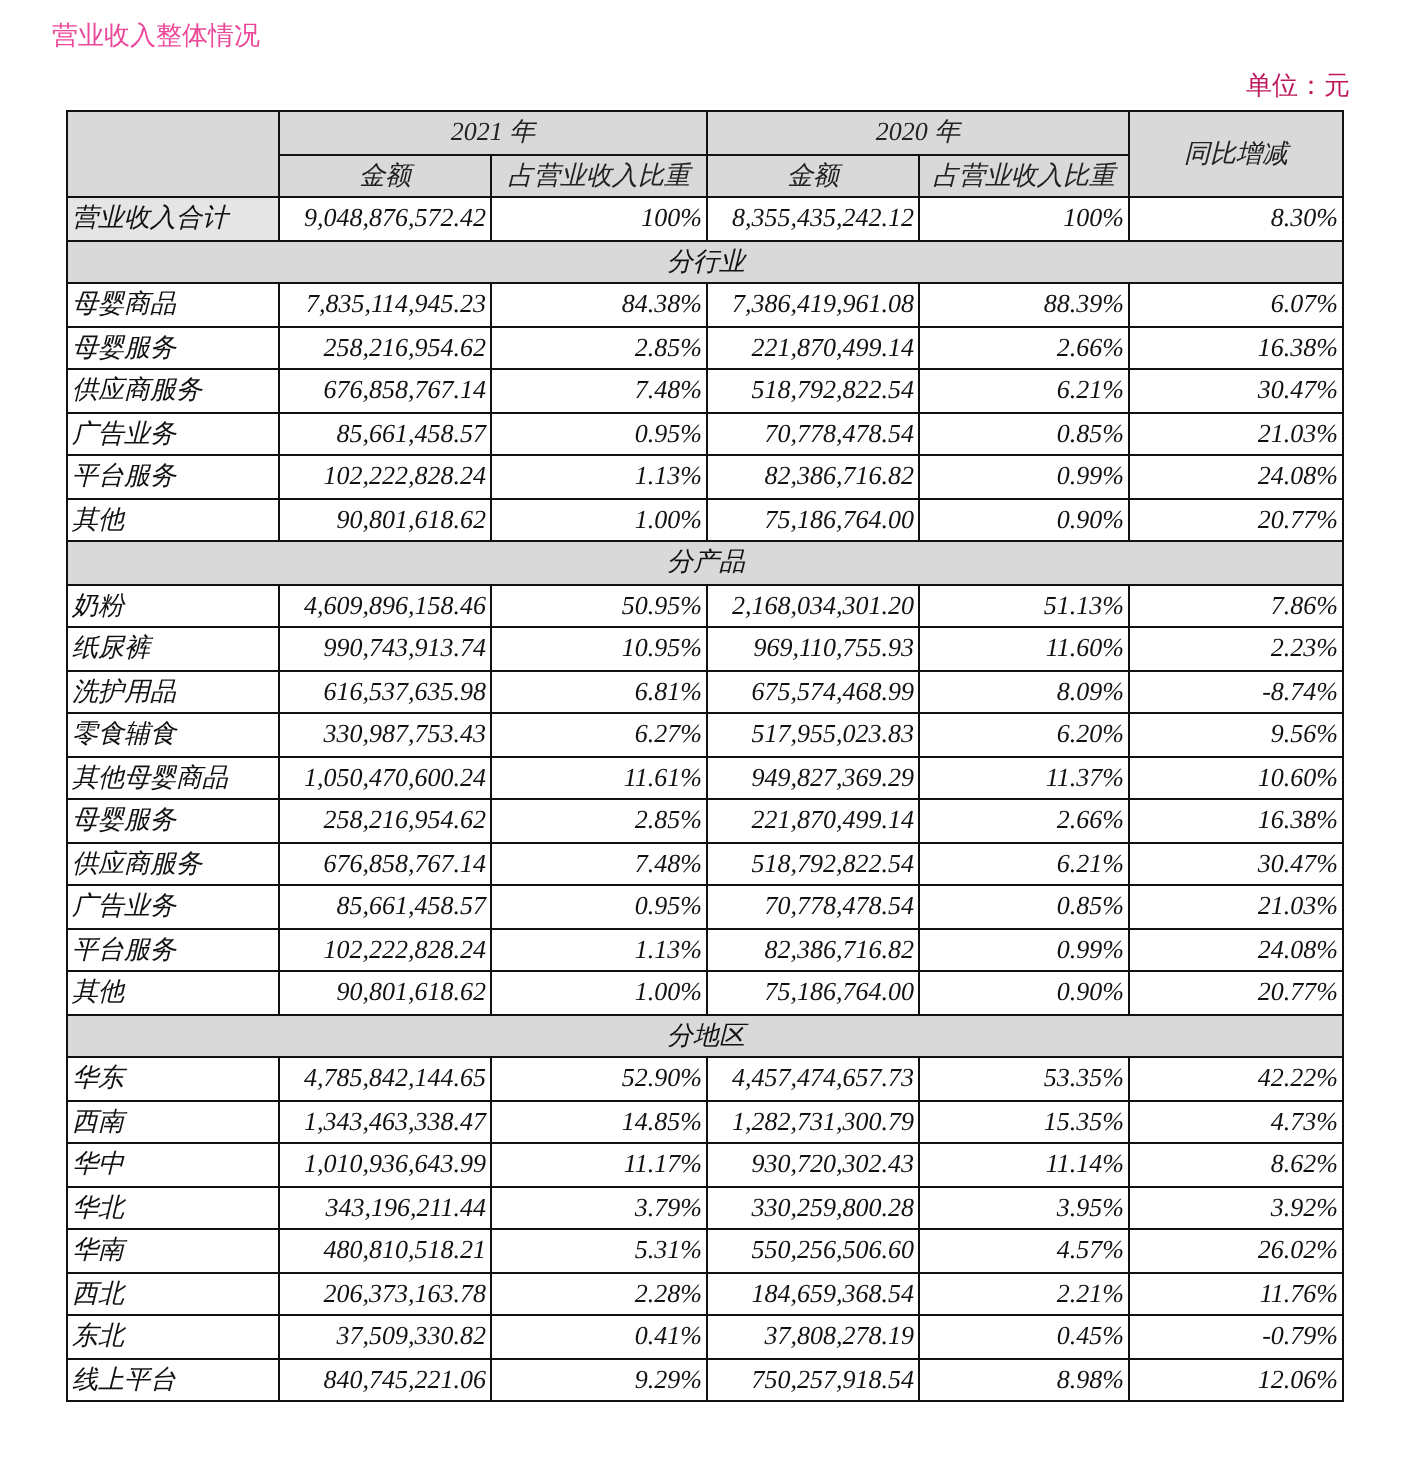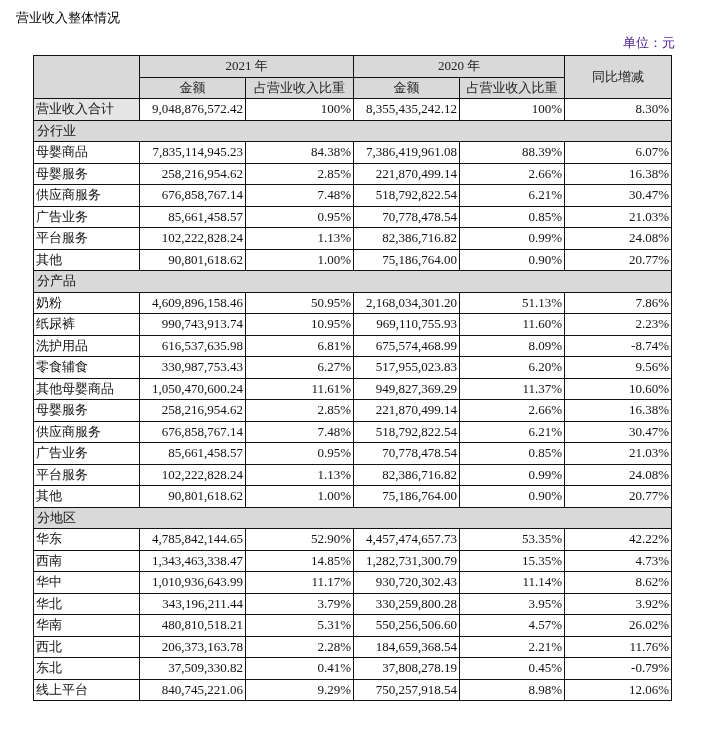--- a/index.html
+++ b/index.html
@@ -2,46 +2,47 @@
 <html><head>
 <meta charset="utf-8">
 <style>
   html, body { margin: 0; padding: 0; background: #ffffff; }
   body {
     width: 708px; height: 737px; position: relative; overflow: hidden;
     font-family: "Liberation Serif", "DejaVu Serif", serif;
     color: #111111;
   }
   .title {
-    position: absolute; left: 16px; top: 9px;
-    font-size: 13px; color: #000000;
+    position: absolute; left: 26px; top: 9px;
+    font-size: 13px; color: #ec4899;
   }
   .unit {
     position: absolute; right: 33px; top: 34px;
-    font-size: 13px; color: #4c1d95; text-align: right;
+    font-size: 13px; color: #be185d; text-align: right;
   }
   table.rev {
     position: absolute; left: 33px; top: 55px;
     border-collapse: collapse;
     table-layout: fixed;
     width: 638px;
     font-size: 13px;
+    font-style: italic;
   }
   table.rev td, table.rev th {
     border: 1px solid #111;
     padding: 0 2px;
     height: 20.5px;
     line-height: 20px;
     white-space: nowrap;
     overflow: hidden;
   }
   table.rev th { font-weight: normal; background: #d9d9d9; text-align: center; color: #222; }
   td.lbl { text-align: left; padding-left: 3px; }
   td.num { text-align: right; }
-  tr.section td { background: #d9d9d9; text-align: left; padding-left: 3px; }
+  tr.section td { background: #d9d9d9; text-align: center; padding-left: 3px; }
   tr.total td.lbl { background: #e5e5e5; }
 </style>
 </head>
 <body>
 
 <div class="title">营业收入整体情况</div>
 <div class="unit">单位：元</div>
 
 <table class="rev">
   <colgroup>

